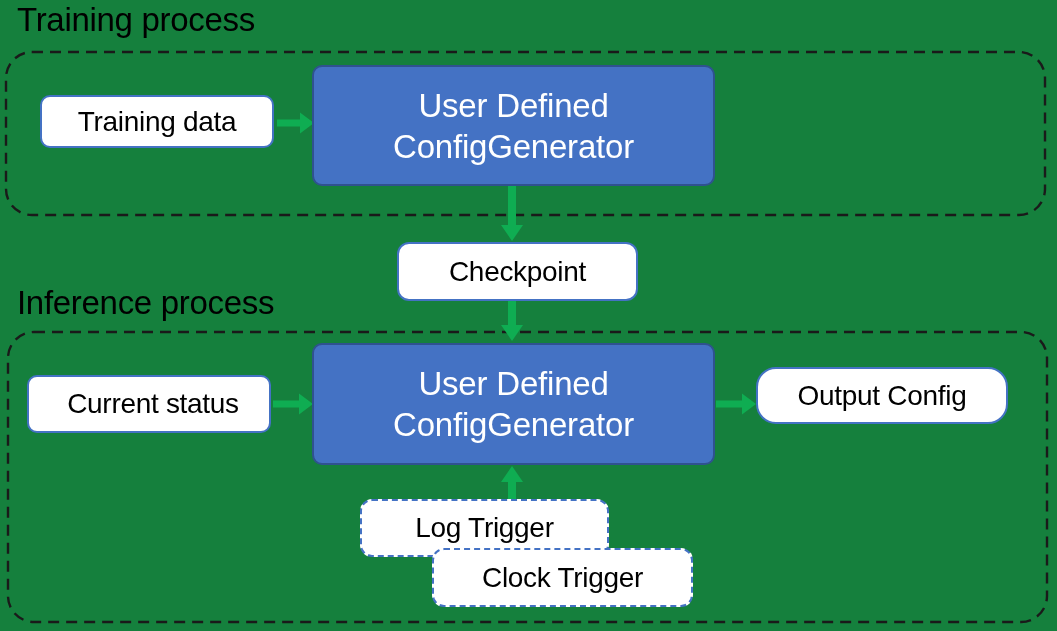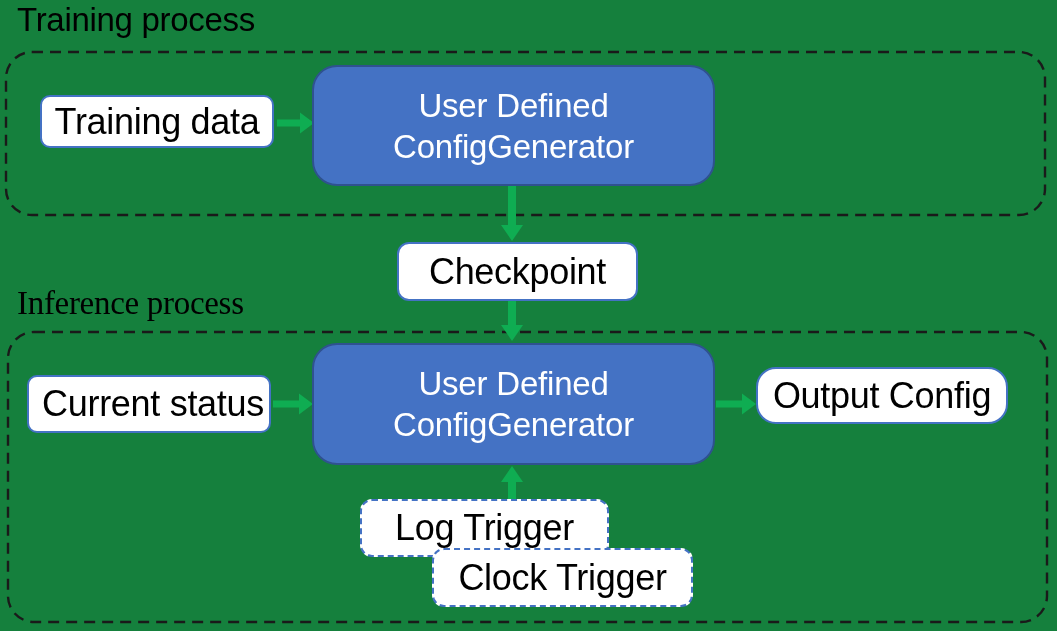--- a/index.html
+++ b/index.html
@@ -19,38 +19,38 @@
   }
   .layer{position:absolute;left:0;top:0;width:1057px;height:631px;}
   svg.layer{z-index:1;}
   .container-outline{fill:none;stroke:var(--container-border);stroke-width:2.4;stroke-dasharray:11 7;}
   .arrow{fill:var(--arrow);}
   .title{
     position:absolute;z-index:2;height:44px;display:flex;align-items:center;
     font-size:33px;color:var(--title-text);letter-spacing:-0.3px;white-space:nowrap;
   }
   .title.training{left:17px;top:-2px;}
-  .title.inference{left:17px;top:281px;font-family:Liberation Serif, serif;}
+  .title.inference{left:17px;top:281px;}
   .box{
     position:absolute;z-index:2;box-sizing:border-box;background:#ffffff;
     border:2.2px solid var(--io-border);
     display:flex;align-items:center;justify-content:center;text-align:center;
-    font-size:36px;color:var(--box-text);letter-spacing:-0.3px;white-space:nowrap;
+    font-size:28px;color:var(--box-text);letter-spacing:-0.3px;white-space:nowrap;
   }
   .box.training-data{left:40px;top:95px;width:234px;height:53px;border-radius:10px;}
   .box.checkpoint{left:397px;top:242px;width:241px;height:59px;border-radius:12px;}
   .box.current-status{left:27px;top:375px;width:244px;height:58px;border-radius:10px;padding-left:8px;}
   .box.output-config{left:756px;top:367px;width:252px;height:57px;border-radius:20px;}
   .box.trigger{border-style:dashed;}
   .box.log-trigger{left:360px;top:499px;width:249px;height:58px;border-radius:12px;z-index:3;}
   .box.clock-trigger{left:432px;top:548px;width:261px;height:59px;border-radius:12px;z-index:4;}
   .generator{
     position:absolute;z-index:2;box-sizing:border-box;
     background:var(--generator-fill);border:2.5px solid var(--generator-border);
-    border-radius:25px;color:var(--generator-text);
+    border-radius:10px;color:var(--generator-text);
     display:flex;align-items:center;justify-content:center;text-align:center;
     font-size:33px;line-height:41px;letter-spacing:-0.2px;padding:0 20px;
   }
   .generator.train{left:312px;top:65px;width:403px;height:121px;}
   .generator.infer{left:312px;top:343px;width:403px;height:122px;}
 </style>
 </head>
 <body>
 
 <div class="canvas">

